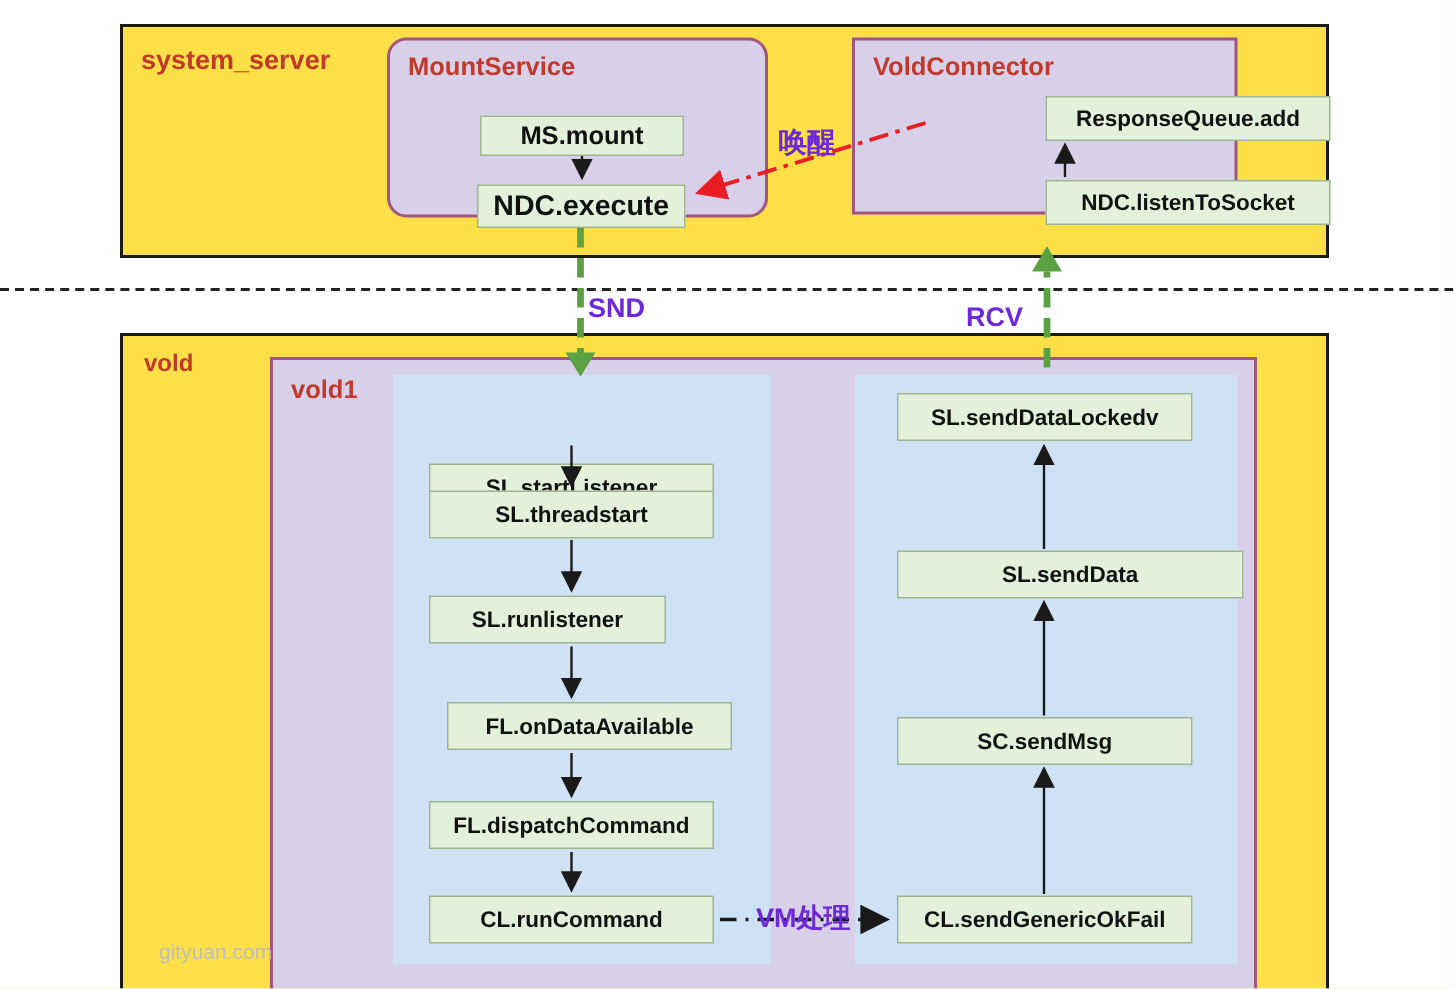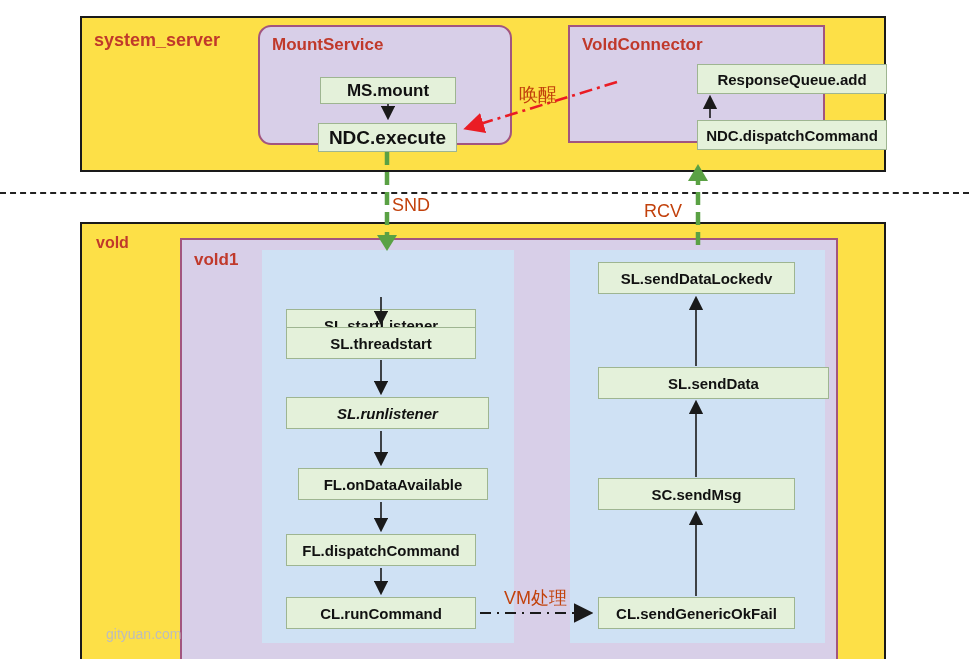--- a/index.html
+++ b/index.html
@@ -28,21 +28,21 @@
   .node.big{font-size:17px;}
   .node.bigger{font-size:19px;}
   .column{
     position:absolute; background:#cfe1f4;
   }
   .sep-line{
     position:absolute; left:0; top:192px; width:969px; height:0;
     border-top:2px dashed #222222;
   }
   .flow-label{
-    position:absolute; font-weight:normal; color:#c2410c; font-size:18px; white-space:nowrap;
+    position:absolute; font-weight:bold; color:#6d28d9; font-size:18px; white-space:nowrap;
   }
   .watermark{
     position:absolute; left:106px; top:626px; color:#bdbdbd; font-size:14px;
   }
   svg.overlay{
     position:absolute; left:0; top:0; width:969px; height:659px;
     pointer-events:none;
   }
 </style>
 </head>
@@ -55,36 +55,36 @@
 
     <div class="panel" style="left:176px; top:7px; width:254px; height:120px;border-radius:13px;">
       <div class="panel-title">MountService</div>
       <div class="node big" style="left:60px; top:50px; width:136px; height:27px;">MS.mount</div>
       <div class="node bigger" style="left:58px; top:96px; width:139px; height:29px;">NDC.execute</div>
     </div>
 
     <div class="panel" style="left:486px; top:7px; width:257px; height:118px;text-align:center;">
       <div class="panel-title">VoldConnector</div>
       <div class="node" style="left:127px; top:37px; width:190px; height:30px;">ResponseQueue.add</div>
-      <div class="node" style="left:127px; top:93px; width:190px; height:30px;">NDC.dispatchCommand</div>
+      <div class="node" style="left:127px; top:93px; width:190px; height:30px;">NDC.listenToSocket</div>
     </div>
   </div>
 
   <div class="sep-line"></div>
 
   <div class="outer-box" style="left:80px; top:222px; width:806px; height:445px;">
     <div class="outer-title" style="left:14px; top:10px; font-size:16px;">vold</div>
 
     <div class="panel" style="left:98px; top:14px; width:658px; height:435px;">
       <div class="panel-title" style="left:12px; top:10px;">vold1</div>
 
       <div class="column" style="left:80px; top:10px; width:252px; height:393px;">
         <div class="node" style="left:24px; top:11px;  width:190px; height:32px;margin-top:48px;">SL.startListener</div>
         <div class="node" style="left:24px; top:77px;  width:190px; height:32px;">SL.threadstart</div>
-        <div class="node" style="left:24px; top:147px; width:203px; height:32px;font-style:italic;">SL.runlistener</div>
+        <div class="node" style="left:24px; top:147px; width:158px; height:32px;">SL.runlistener</div>
         <div class="node" style="left:24px; top:218px; width:190px; height:32px;margin-left:12px;">FL.onDataAvailable</div>
         <div class="node" style="left:24px; top:284px; width:190px; height:32px;">FL.dispatchCommand</div>
         <div class="node" style="left:24px; top:347px; width:190px; height:32px;">CL.runCommand</div>
       </div>
 
       <div class="column" style="left:388px; top:10px; width:255px; height:393px;">
         <div class="node" style="left:28px; top:12px;  width:197px; height:32px;">SL.sendDataLockedv</div>
         <div class="node" style="left:28px; top:117px; width:231px; height:32px;">SL.sendData</div>
         <div class="node" style="left:28px; top:228px; width:197px; height:32px;">SC.sendMsg</div>
         <div class="node" style="left:28px; top:347px; width:197px; height:32px;">CL.sendGenericOkFail</div>
@@ -123,16 +123,16 @@
     <line x1="696" y1="596" x2="696" y2="514" stroke="#1a1a1a" stroke-width="1.6" marker-end="url(#ah-black)"></line>
     <line x1="696" y1="477" x2="696" y2="403" stroke="#1a1a1a" stroke-width="1.6" marker-end="url(#ah-black)"></line>
     <line x1="696" y1="366" x2="696" y2="299" stroke="#1a1a1a" stroke-width="1.6" marker-end="url(#ah-black)"></line>
 
     <line x1="480" y1="613" x2="589" y2="613" stroke="#1a1a1a" stroke-width="2.2" stroke-dasharray="11 6 2 6" marker-end="url(#ah-black)"></line>
   </svg>
 
   <div class="flow-label" style="left:519px; top:82px; font-size:19px;">唤醒</div>
   <div class="flow-label" style="left:392px; top:195px;">SND</div>
   <div class="flow-label" style="left:644px; top:201px;">RCV</div>
-  <div class="flow-label" style="left:504px; top:586px;">VM处理</div>
+  <div class="flow-label" style="left:504px; top:600px;">VM处理</div>
 
   <div class="watermark">gityuan.com</div>
 </div>
 
 </body></html>

